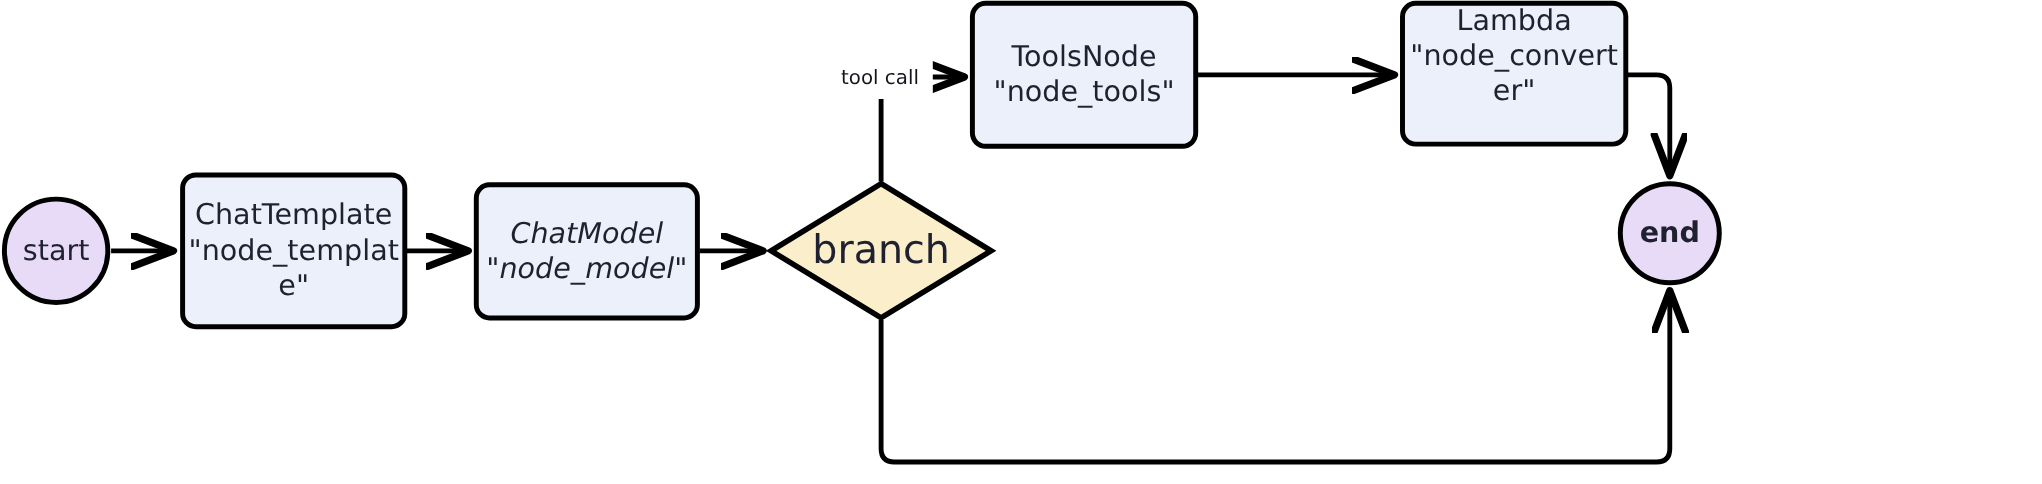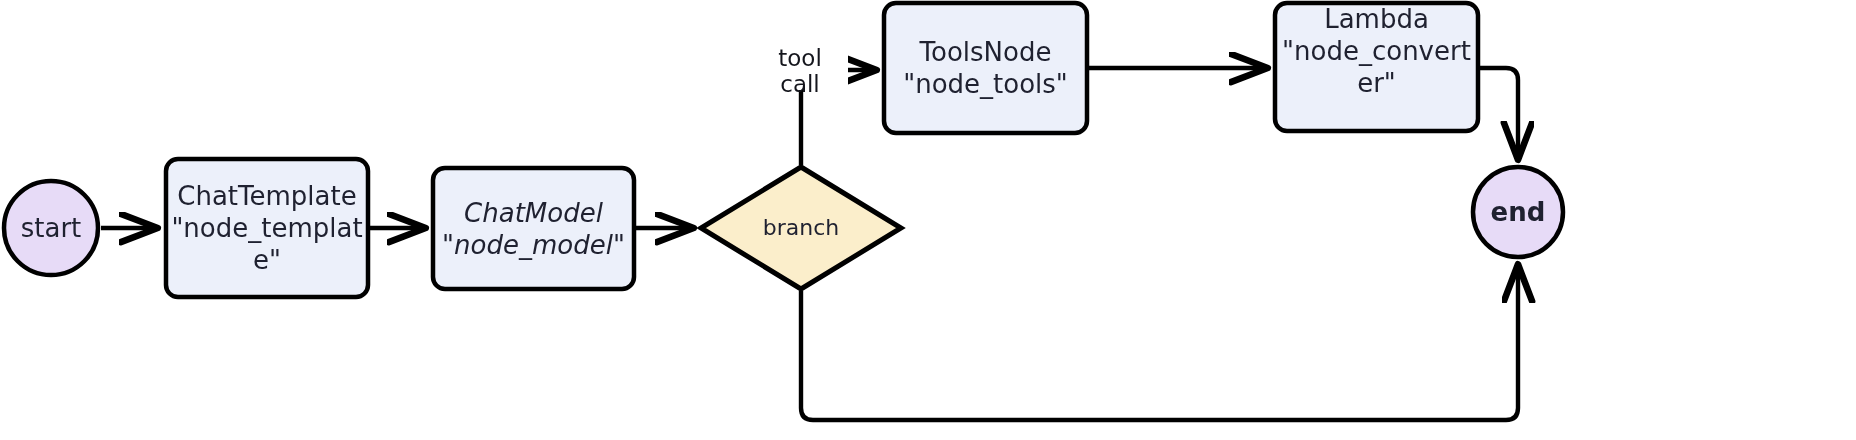--- a/index.html
+++ b/index.html
@@ -38,28 +38,28 @@
   }
   .edge-label {
     position: absolute;
     display: flex;
     align-items: center;
     justify-content: center;
     text-align: center;
     color: #14151c;
     background: #ffffff;
     font-family: "DejaVu Sans", sans-serif;
-    font-size: 23px;
+    font-size: 18px;
     line-height: 1.15;
     padding: 0 6px;
     box-sizing: border-box;
   }
   .terminal-label { font-size: 26px; }
   .process-label  { font-size: 26px; }
-  .decision-label { font-size: 22px; }
+  .decision-label { font-size: 36px; }
 </style>
 </head>
 <body>
 
 <div id="canvas">
 
   <svg id="graph-svg" viewBox="0 0 1856 440">
     <defs>
       <marker id="arrowhead" markerWidth="10" markerHeight="10" refX="8.4" refY="3.6" orient="auto" markerUnits="strokeWidth">
         <path d="M0.4,0.4 L8.8,3.6 L0.4,6.8" fill="none" stroke="#000000" stroke-width="1.5" stroke-linecap="round" stroke-linejoin="round"></path>

